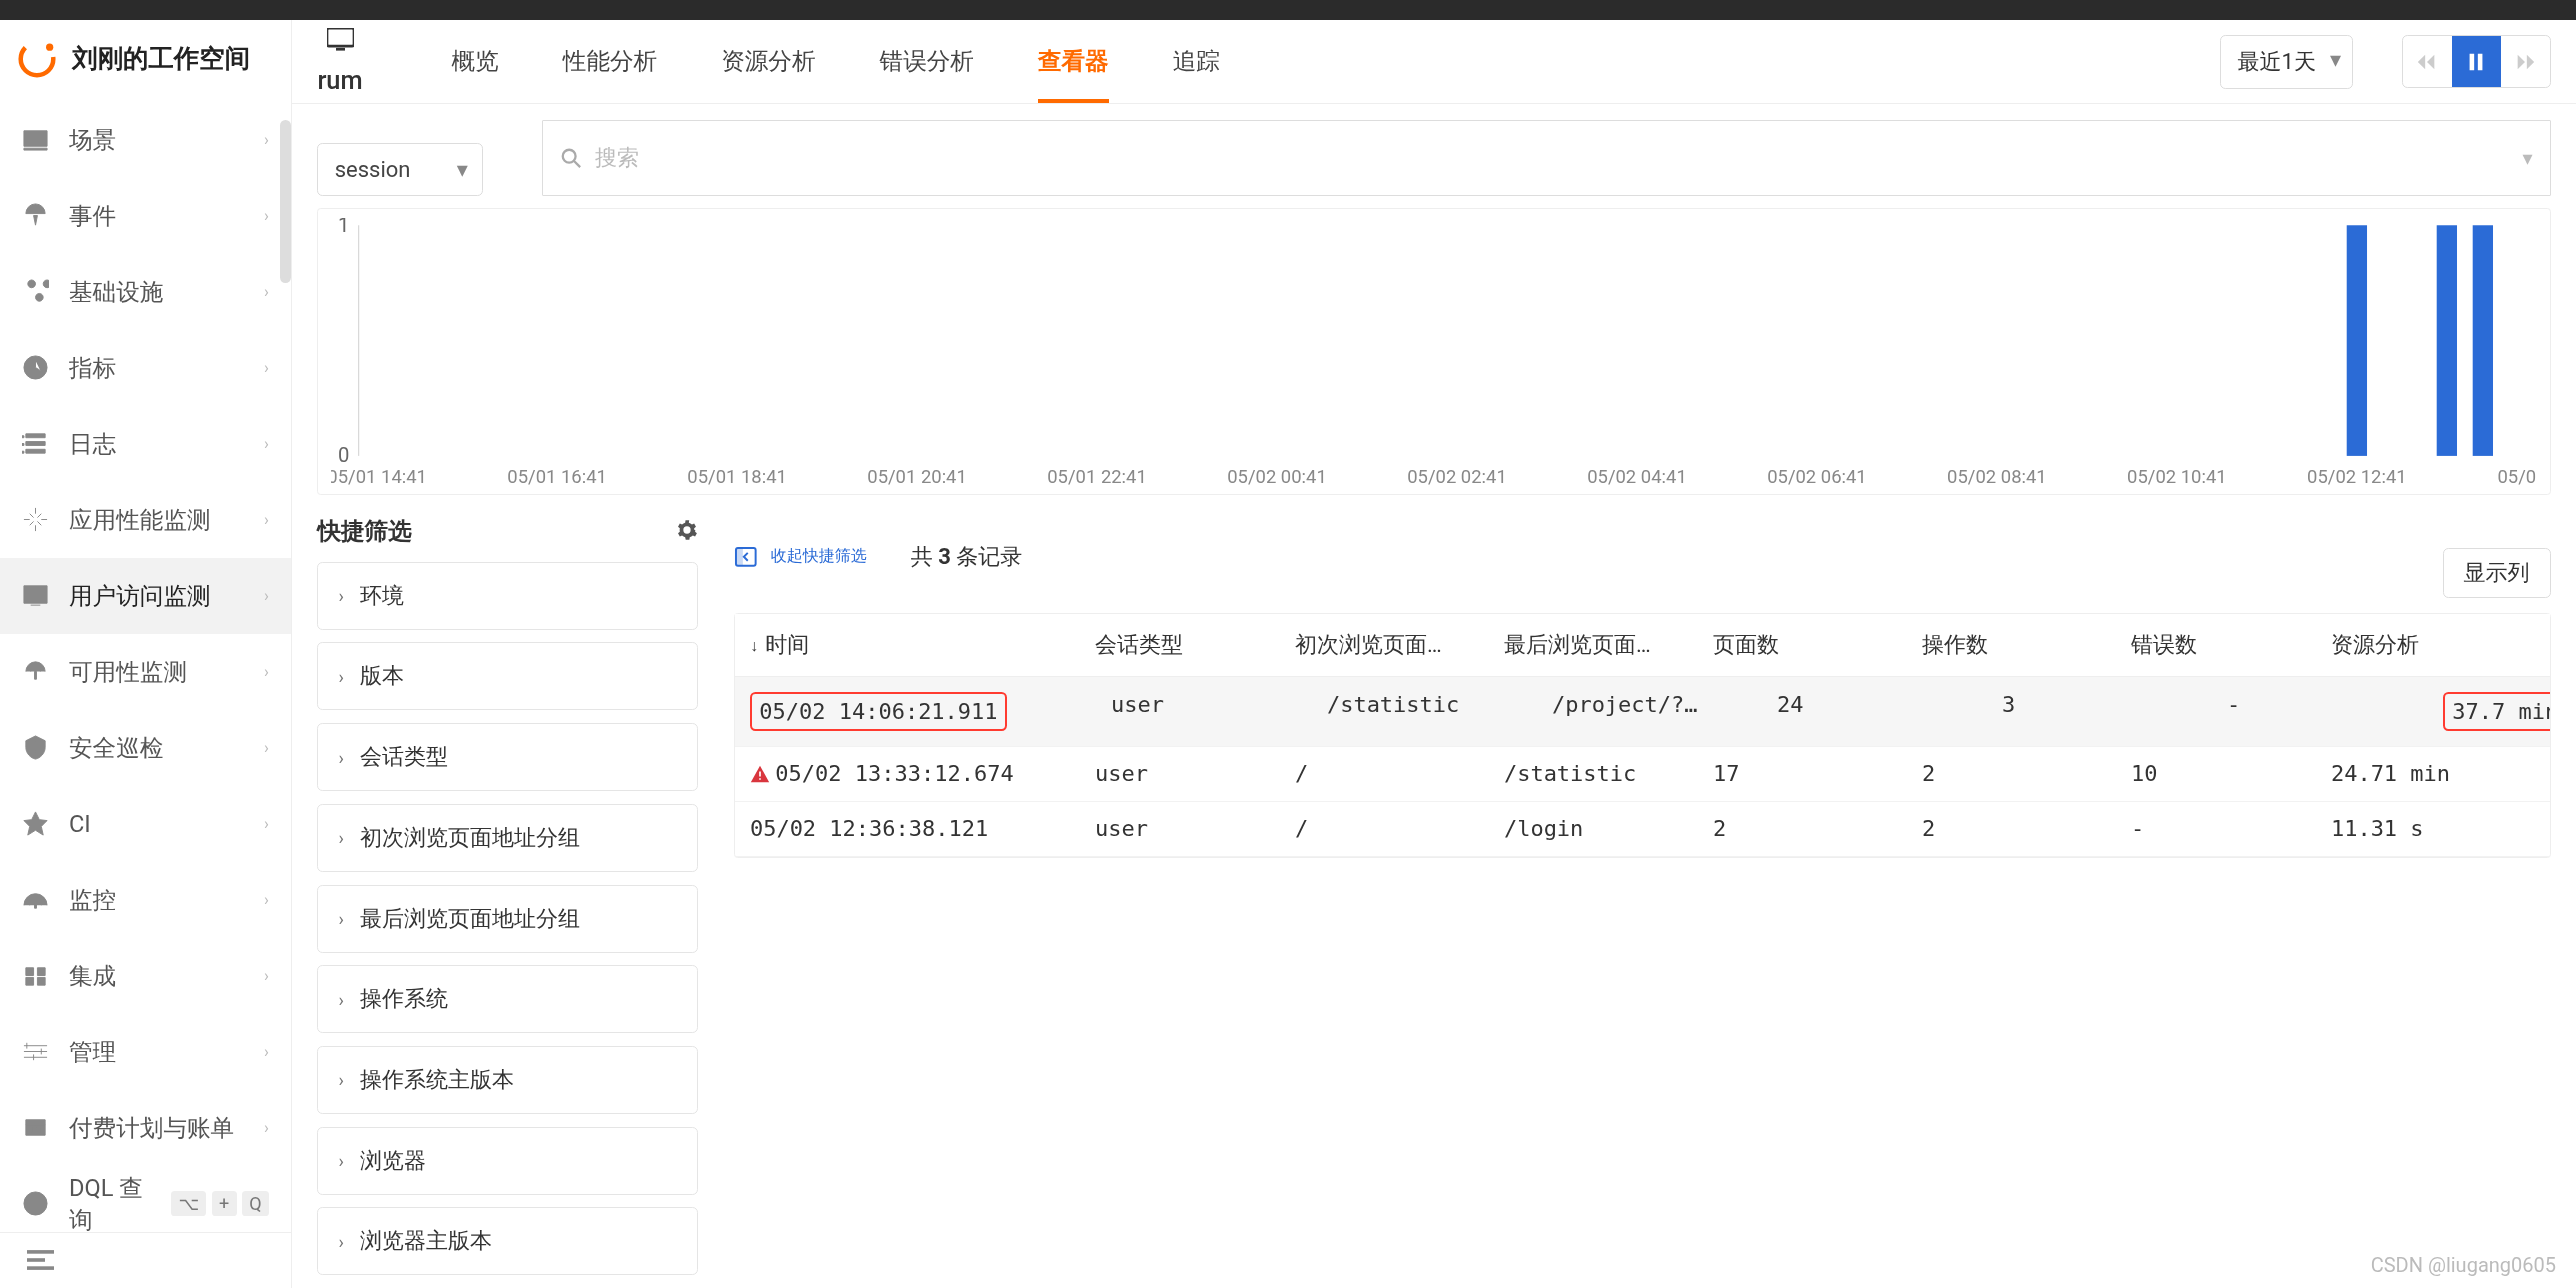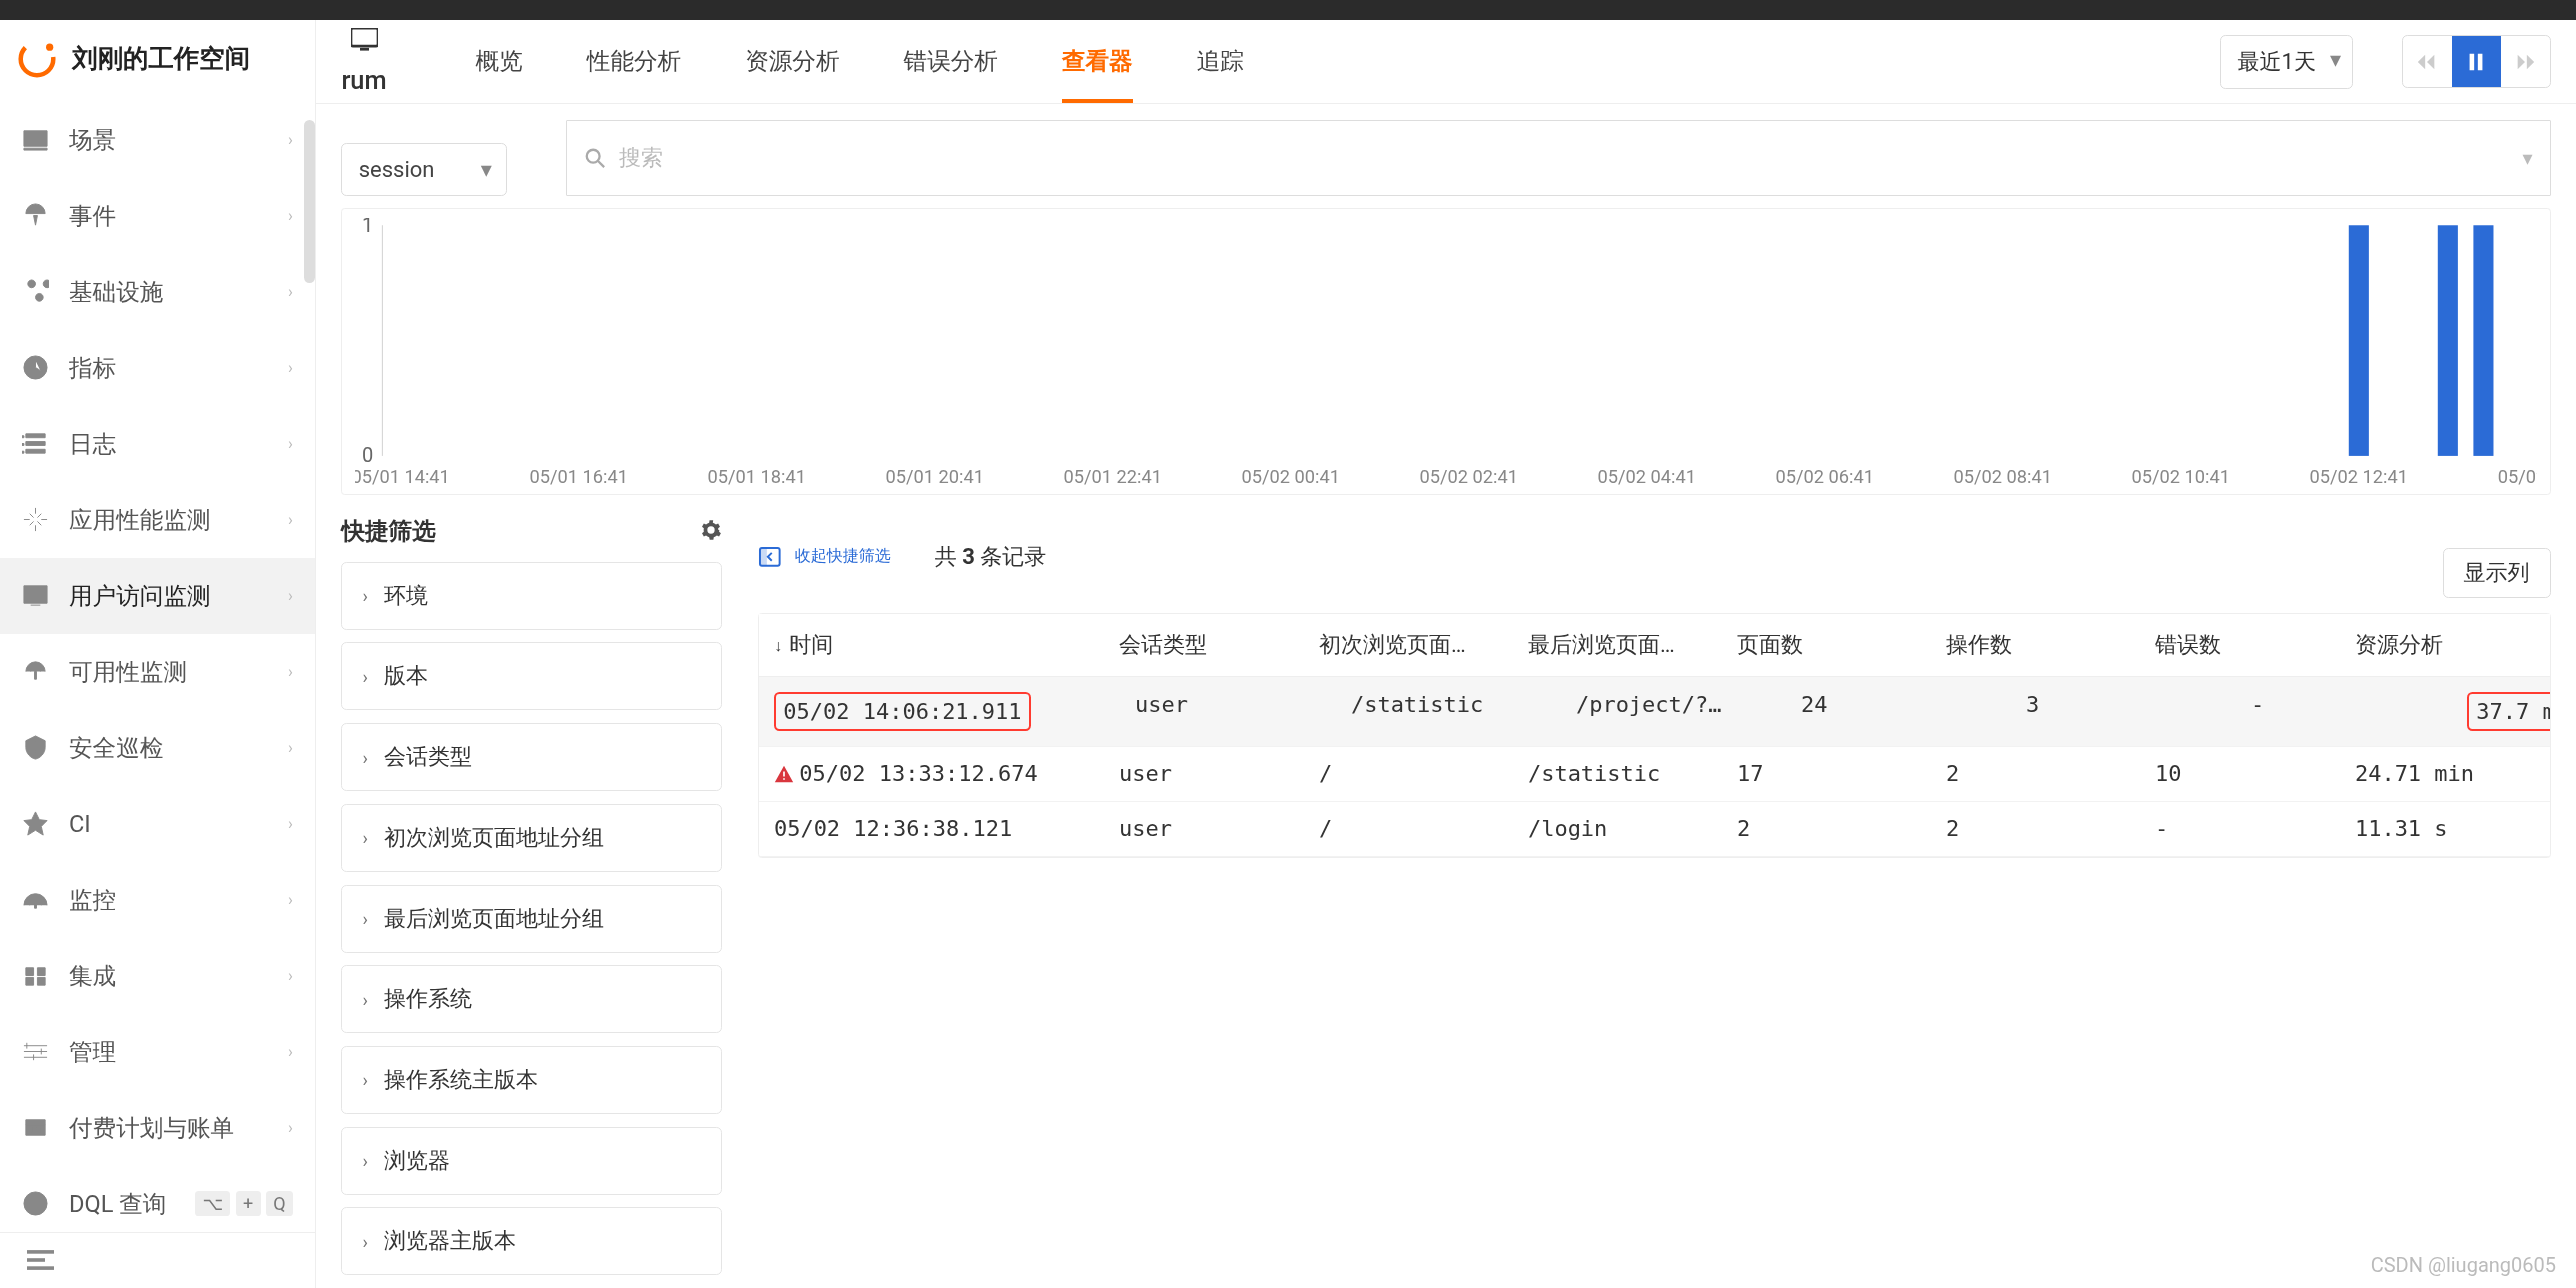--- a/index.html
+++ b/index.html
@@ -2,21 +2,21 @@
 <html style="font-size:14.5px"><head>
 <meta charset="utf-8">
 <style>
   * { box-sizing: border-box; margin: 0; padding: 0; }
   body { font-family: -apple-system, BlinkMacSystemFont, "Segoe UI", Roboto, sans-serif; font-size: 12.7px; color: #333; background: #fff; }
   .app { display:flex; flex-direction:column; width:2576px; height:1289px; transform-origin: top left; }
   .browser-bar { height:20px; background:#2b2b2b; }
 
   
   .layout { display:flex; flex:1; overflow:hidden; }
-  .sidebar { width:316px; border-right:0.9px solid #eee; display:flex; flex-direction:column; position:relative; }
+  .sidebar { width:292px; border-right:0.9px solid #eee; display:flex; flex-direction:column; position:relative; }
   .brand-row { display:flex; align-items:center; gap:16.3px; padding:20px 14.5px 20px 18px; }
   .brand-logo { width:38px; height:38px; }
   .brand-title { font-size:25.4px; font-weight:600; color:#222; }
   .nav { flex:1; overflow-y:auto; padding-top:3.6px; }
   .nav-item { display:flex; align-items:center; padding:0 22px; height:76px; cursor:pointer; color:#555; position:relative;}
   .nav-item.active { background:#f2f2f2; color:#222; }
   .nav-icon { width:27px; height:27px; margin-right:20px; display:flex; align-items:center; justify-content:center; }
   .nav-icon svg { width:27px; height:27px; fill:#888; }
   .nav-item.active .nav-icon svg { fill:#555; }
   .nav-label { font-size:23.6px; flex:1; }

